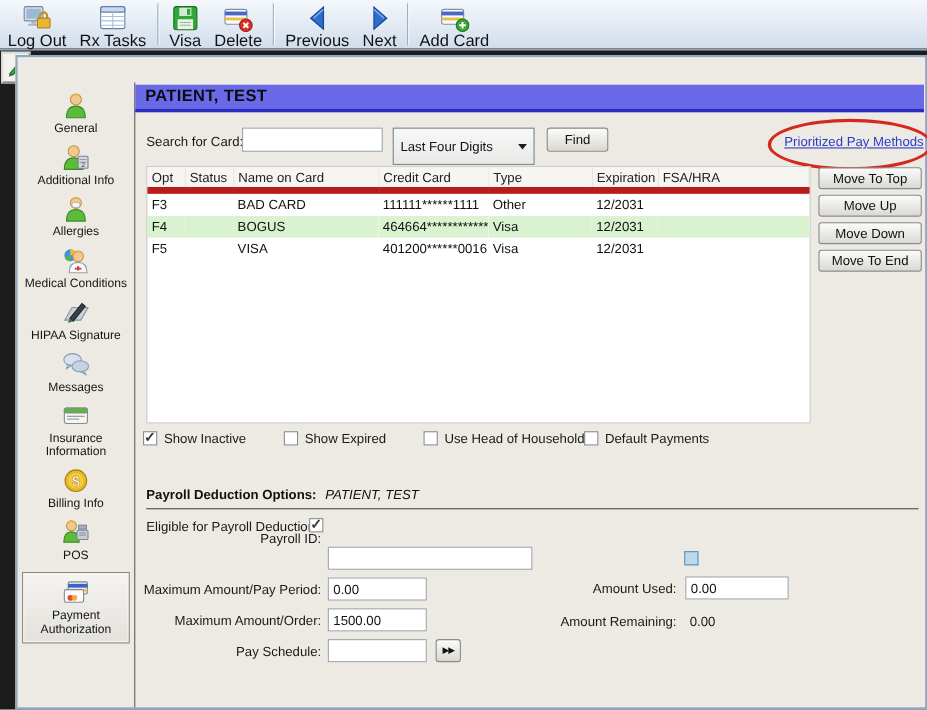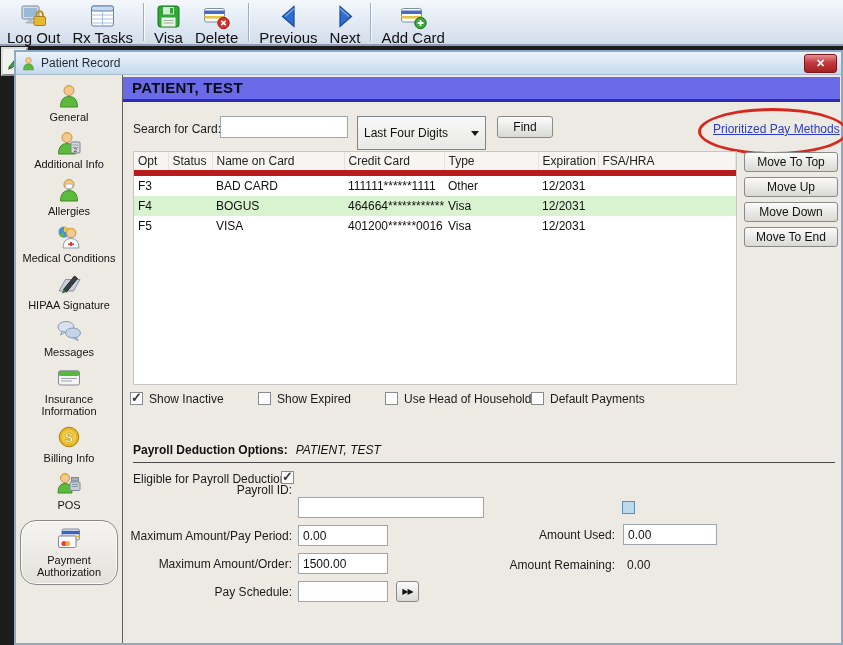--- a/index.html
+++ b/index.html
@@ -32,21 +32,21 @@
     color:#fff;font-weight:bold;font-size:11px;display:flex;align-items:center;justify-content:center;cursor:pointer}
   .window-body{position:absolute;left:0;top:23px;right:0;bottom:0}
   .abs{position:absolute}
 
   
   .sidebar{position:absolute;left:0;top:0;width:107px;bottom:0;border-right:1px solid #5F5F5F;
     box-sizing:border-box;display:flex;flex-direction:column;align-items:center;padding-top:8px}
   .sb-item{display:flex;flex-direction:column;align-items:center;margin-bottom:7px;width:96px;cursor:pointer}
   .sb-item svg{width:26px;height:26px}
   .sb-label{font-size:11px;color:#141414;text-align:center;line-height:12px;margin-top:2px}
-  .sb-item.selected{border:1px solid #8A8A8A;border-radius:16px;
+  .sb-item.selected{border:1px solid #8A8A8A;border-radius:0;
     background:linear-gradient(#F5F4F1,#E3E1DB);box-shadow:inset 0 0 0 1px #FBFBF8;
     padding:5px 0 6px;margin-top:2px}
 
   
   .patient-header{left:107px;top:2px;right:1px;height:22px;background:#6A6AE8;
     border-bottom:3px solid #2B2BC0;color:#0B0B14;font-weight:bold;font-size:15px;
     line-height:22px;padding-left:9px;letter-spacing:.3px}
 
   
   .flabel{font-size:12px;color:#1A1A1A;white-space:nowrap}
@@ -171,33 +171,20 @@
   <span>
     <svg viewBox="0 0 20 20" width="19" height="19">
       <path d="M4 16 L13 5 L16 8 L7 17 Z" fill="#3AA048" stroke="#1A7028"></path>
       <path d="M13 5 L15 3.2 L17.8 6 L16 8 Z" fill="#88C890" stroke="#1A7028"></path>
       <path d="M4 16 L3.2 18.8 L7 17 Z" fill="#6A4A20"></path>
     </svg>
   </span>
 </div>
 
 <div class="window">
-  <div class="titlebar">
-    <span>
-      <svg viewBox="0 0 26 26" width="15" height="15">
-        <circle cx="13" cy="7.5" r="5" fill="#F4C98E" stroke="#C09050"></circle>
-        <path d="M8.5 6 Q13 1 17.5 6 Q16.5 2.8 13 2.4 Q9.5 2.8 8.5 6Z" fill="#E8B43C"></path>
-        <path d="M4.5 24 Q4.5 13.5 13 13.5 Q21.5 13.5 21.5 24 Z" fill="#5CBA3C" stroke="#3E8A24"></path>
-      </svg>
-    </span>
-    <span class="ttext">Patient Record</span>
-    <div class="close-btn">
-      <span>✕</span>
-    </div>
-  </div>
 
   <div class="window-body">
 
     <div class="sidebar">
       <div class="sb-item">
         <span>
           <svg viewBox="0 0 26 26">
             <circle cx="13" cy="7.5" r="5" fill="#F4C98E" stroke="#C09050"></circle>
             <path d="M8.5 6 Q13 1 17.5 6 Q16.5 2.8 13 2.4 Q9.5 2.8 8.5 6Z" fill="#E8B43C"></path>
             <path d="M4.5 24 Q4.5 13.5 13 13.5 Q21.5 13.5 21.5 24 Z" fill="#5CBA3C" stroke="#3E8A24"></path>

